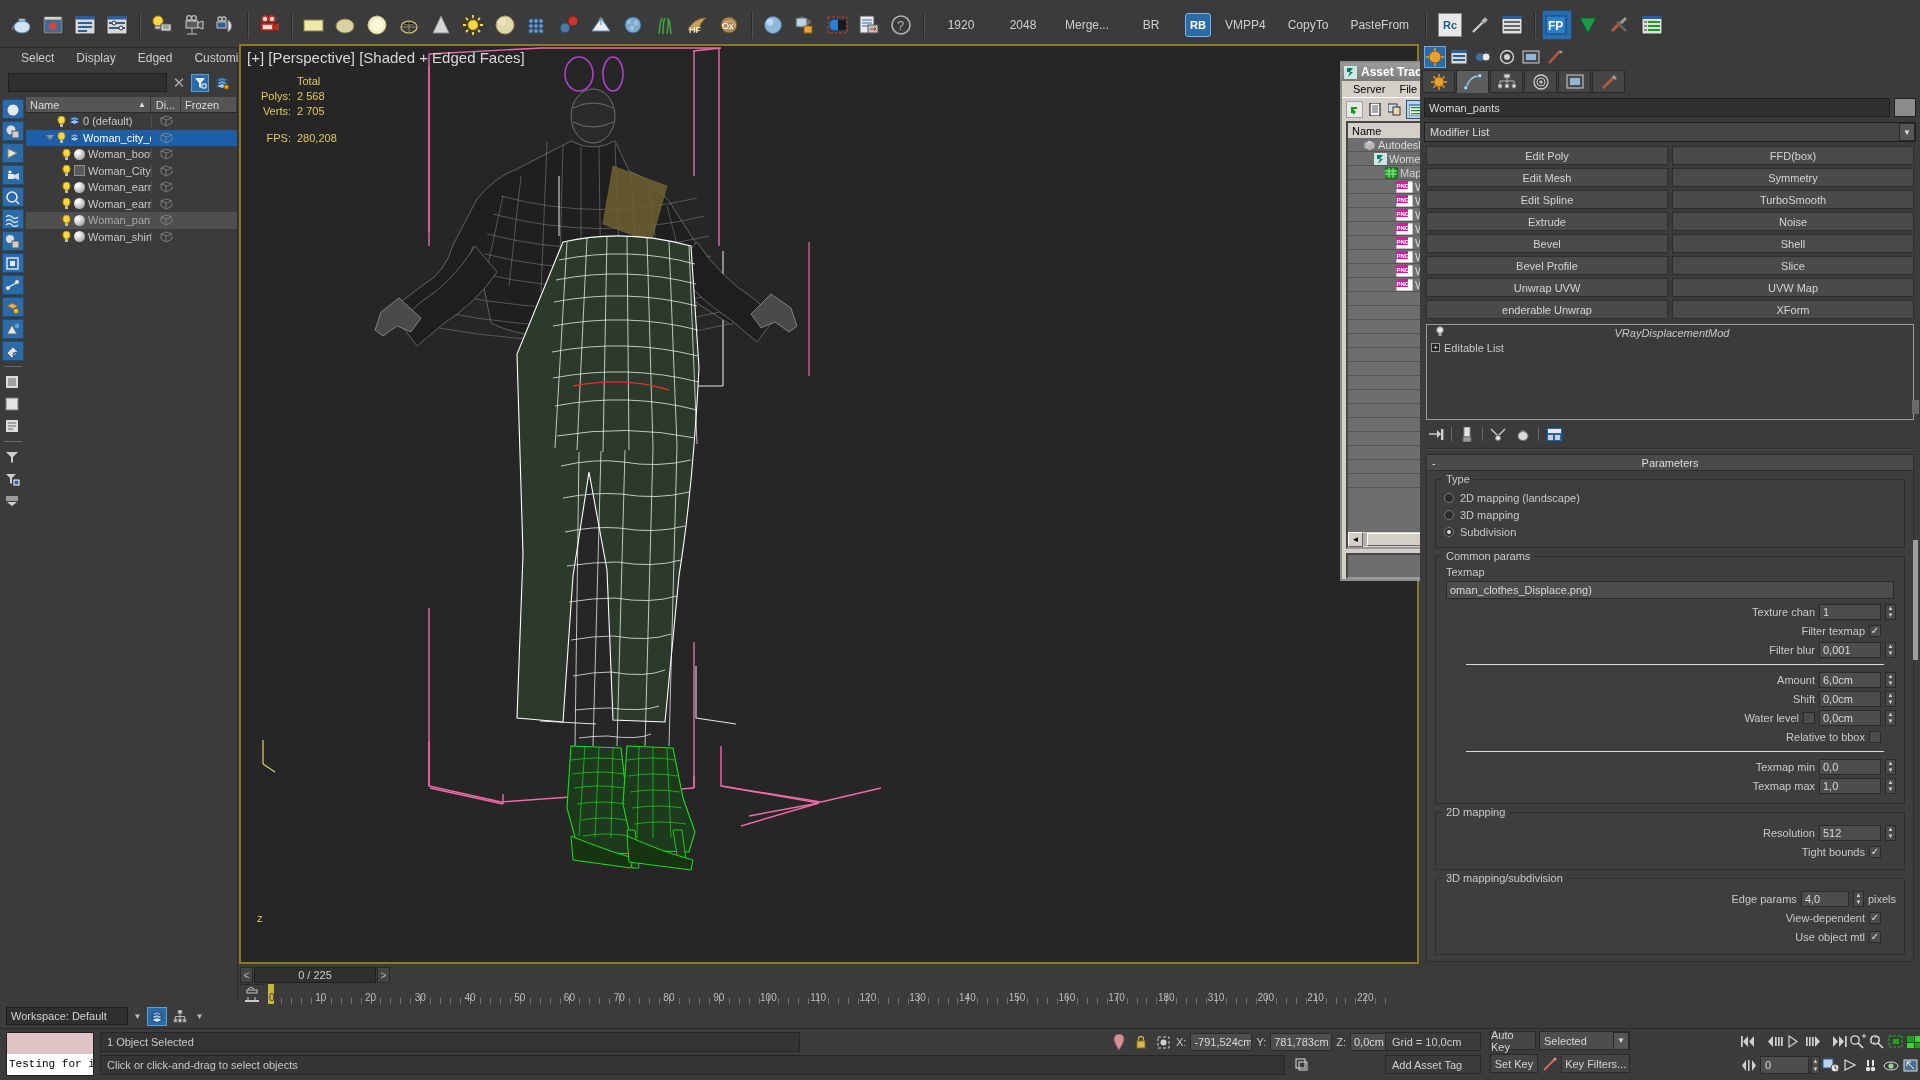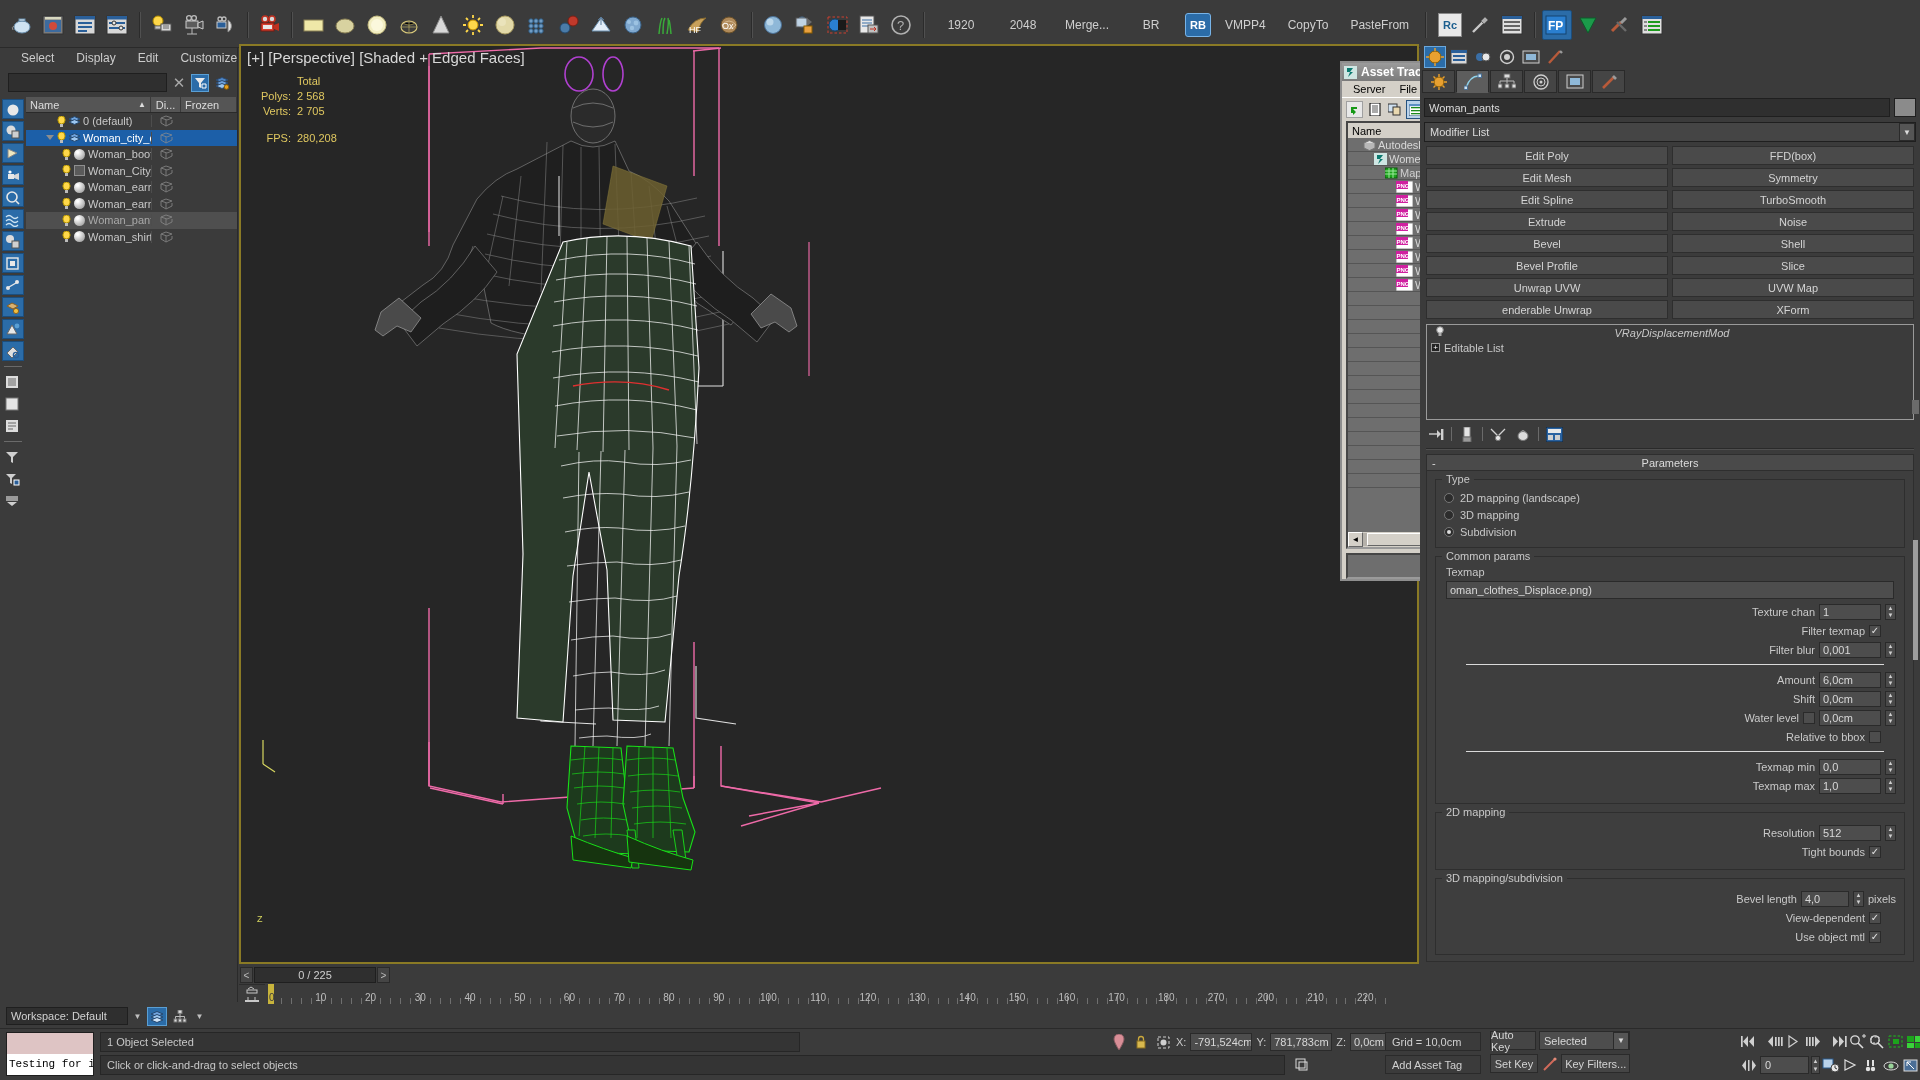--- a/index.html
+++ b/index.html
@@ -642,21 +642,21 @@
             </g>
           </svg>
         </span>
       </div>
   </div>
 
   <div class="leftpanel">
     <div class="le-menu" id="le-menu">
         <span>Select</span>
         <span>Display</span>
-        <span>Edit</span>
+        <span>Edged</span>
         <span>Customize</span>
       </div>
     <div class="le-search">
       <input placeholder="" style="">
       <span class="xbtn">✕</span>
       <span class="sbi on">
         <svg width="14" height="14" viewBox="0 0 14 14">
             <path d="M2 2h10l-4 5v5l-2-1V7z" fill="#eaeaea"></path>
             <path d="M9 8h4v4H9z" fill="#2b6ca8" stroke="#fff" stroke-width="1"></path>
           </svg>
@@ -1799,21 +1799,21 @@
           <div class="pr">
             <span class="plab">Tight bounds</span>
             <span class="cbx">✓</span>
             <span style="width:11px"></span>
           </div>
         </div>
 
         <div class="group">
           <span class="gl">3D mapping/subdivision</span>
           <div class="pr">
-            <span class="plab">Bevel length</span>
+            <span class="plab">Edge params</span>
             <span class="pfield" style="width:48px">4,0</span>
             <span class="spin">
                 <i>▲</i>
                 <i>▼</i>
               </span>
             <span class="plab">pixels</span>
           </div>
           <div class="pr">
             <span class="plab">View-dependent</span>
             <span class="cbx">✓</span>
@@ -1973,21 +1973,21 @@
         <span class="tlab" style="left:453.7px">90</span>
         <span class="tlab" style="left:503.4px">100</span>
         <span class="tlab" style="left:553.2px">110</span>
         <span class="tlab" style="left:602.9px">120</span>
         <span class="tlab" style="left:652.6px">130</span>
         <span class="tlab" style="left:702.4px">140</span>
         <span class="tlab" style="left:752.1px">150</span>
         <span class="tlab" style="left:801.9px">160</span>
         <span class="tlab" style="left:851.6px">170</span>
         <span class="tlab" style="left:901.3px">180</span>
-        <span class="tlab" style="left:951.1px">270</span>
+        <span class="tlab" style="left:951.1px">310</span>
         <span class="tlab" style="left:1000.8px">200</span>
         <span class="tlab" style="left:1050.6px">210</span>
         <span class="tlab" style="left:1100.3px">220</span>
         <span class="cursor" style="left:3px">
           <span class="c0">0</span>
         </span>
       </div>
   </div>
 
   <div class="workspace">

